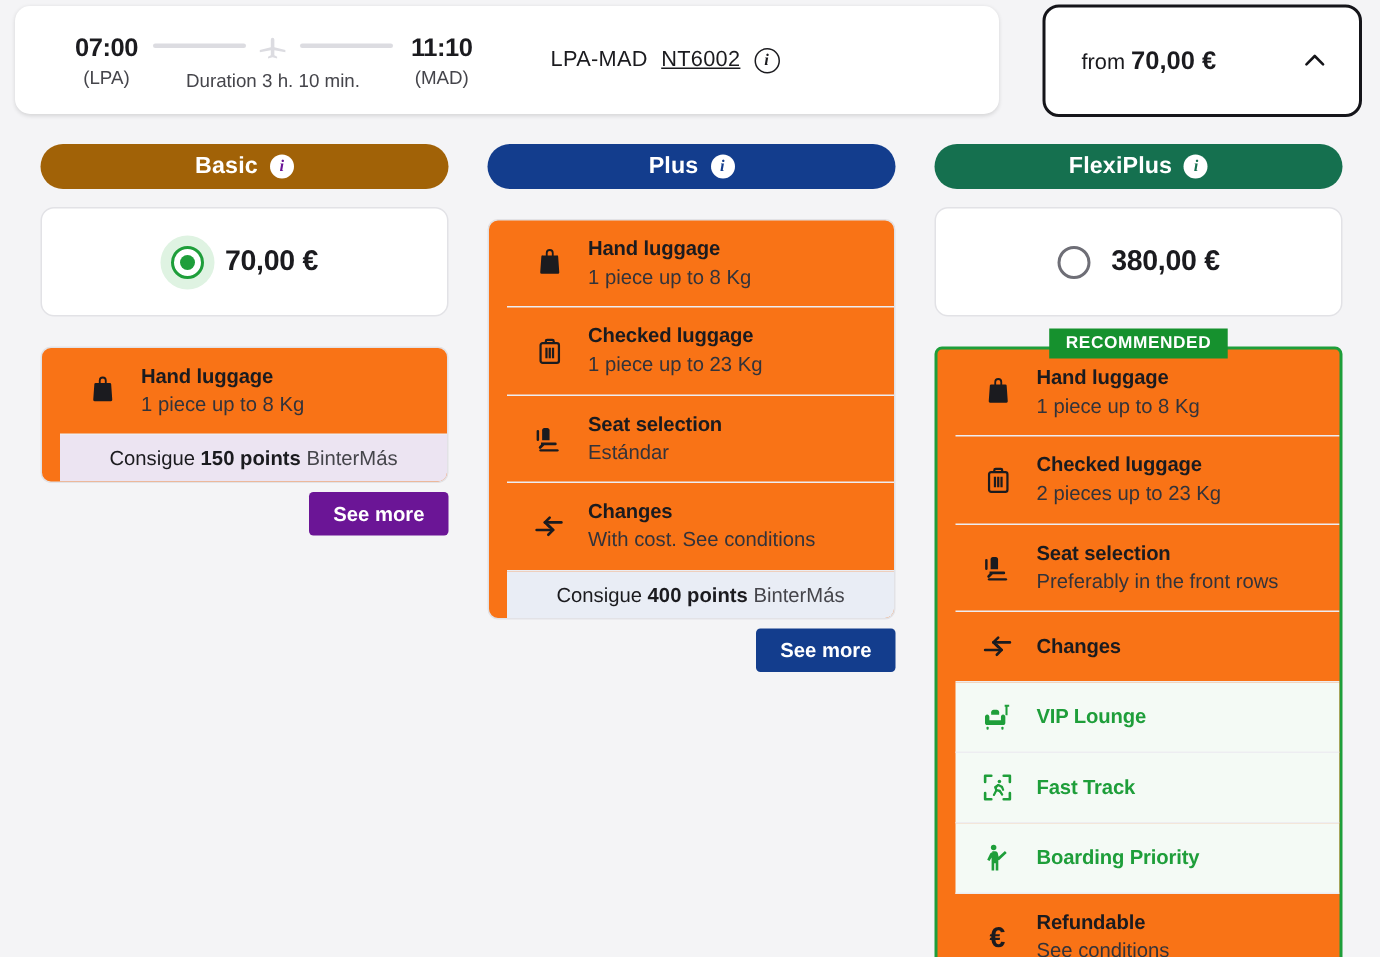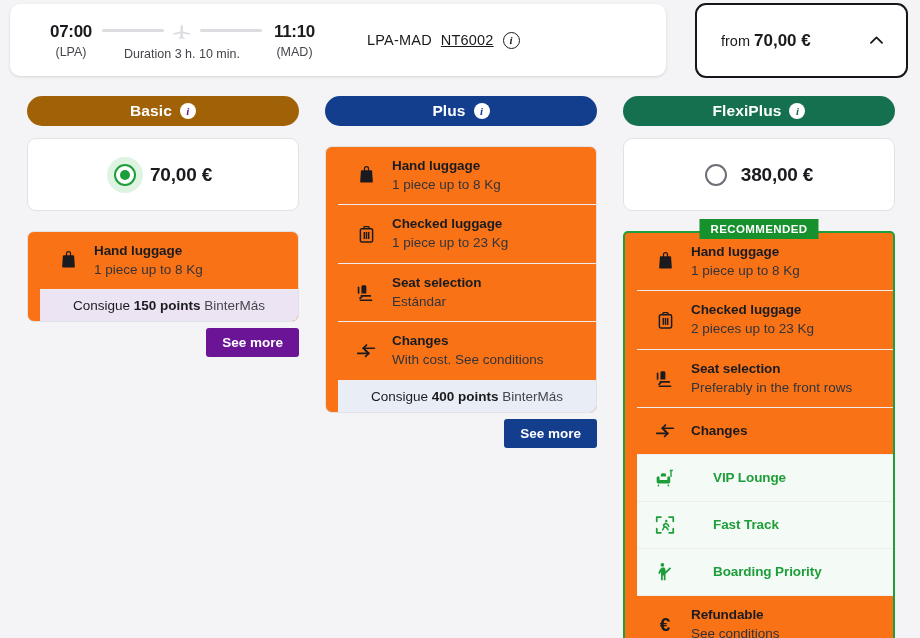--- a/index.html
+++ b/index.html
@@ -92,21 +92,21 @@
   }
   .feat-card.hl { border: 2.5px solid #1e9e3a; border-radius: 5px; }
 
   .frow { display: flex; align-items: center; gap: 14px; padding: 11px 12px 11px 16px;
           border-bottom: 1px solid #ededf1; min-height: 47px; }
   .frow:last-child { border-bottom: none; }
   .fico { width: 24px; display: flex; align-items: center; justify-content: center; flex: none; }
   .ftxt .ft { font-size: 13.5px; font-weight: bold; letter-spacing: -.1px; line-height: 1.25; }
   .ftxt .fs { font-size: 13.5px; color: #33333a; line-height: 1.3; margin-top: 1px; }
   .frow.green { background: #f4faf5; }
-  .frow.green .ft { color: #1e9e3a; margin-left: 22px; }
+  .frow.green .ft { color: #1e9e3a; }
 
   .points { text-align: center; font-size: 13.5px; padding: 8px 6px; color: #1b1b1f; }
   .points b { font-weight: bold; }
   .points .bm { color: #45454b; }
   .points.purple { background: #ece4f2; }
   .points.blue { background: #e9edf5; }
 
   .see-row { display: flex; justify-content: flex-end; margin-top: 6px; }
   .see-btn { color: #fff; font-size: 13.5px; font-weight: bold; padding: 7px 16px;
              border: none; border-radius: 3px; cursor: pointer; font-family: "Liberation Sans", sans-serif; }

